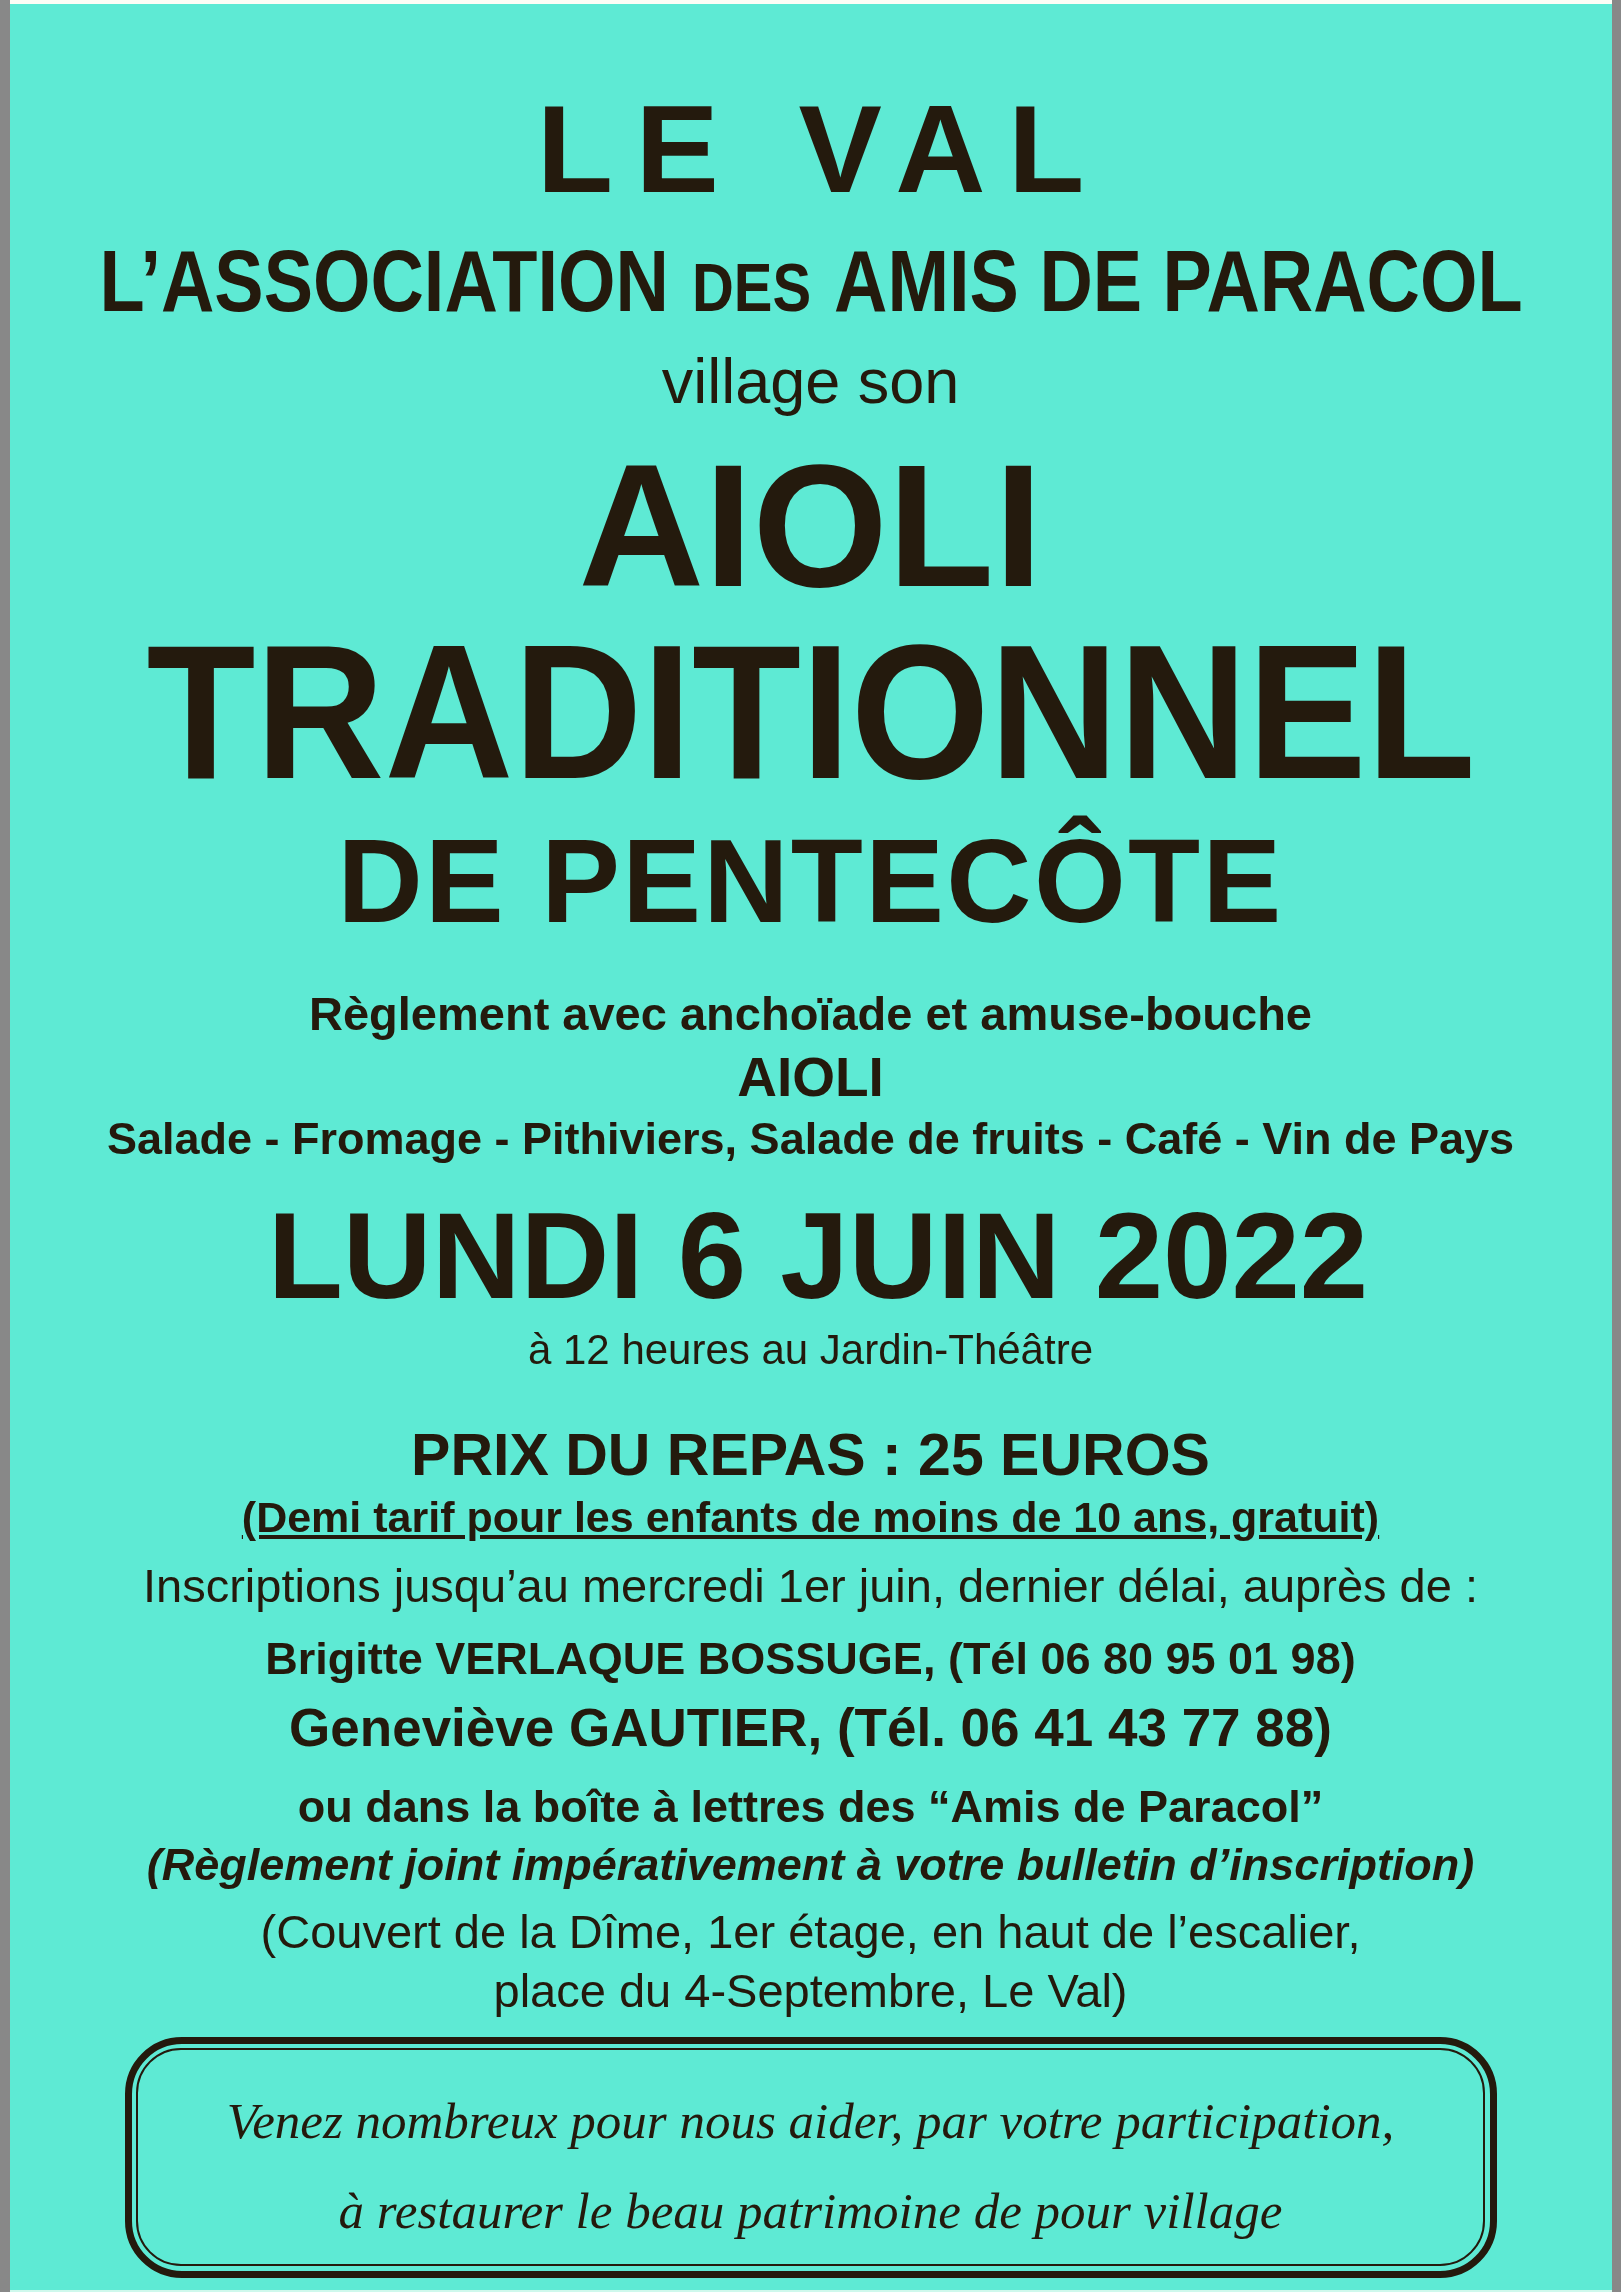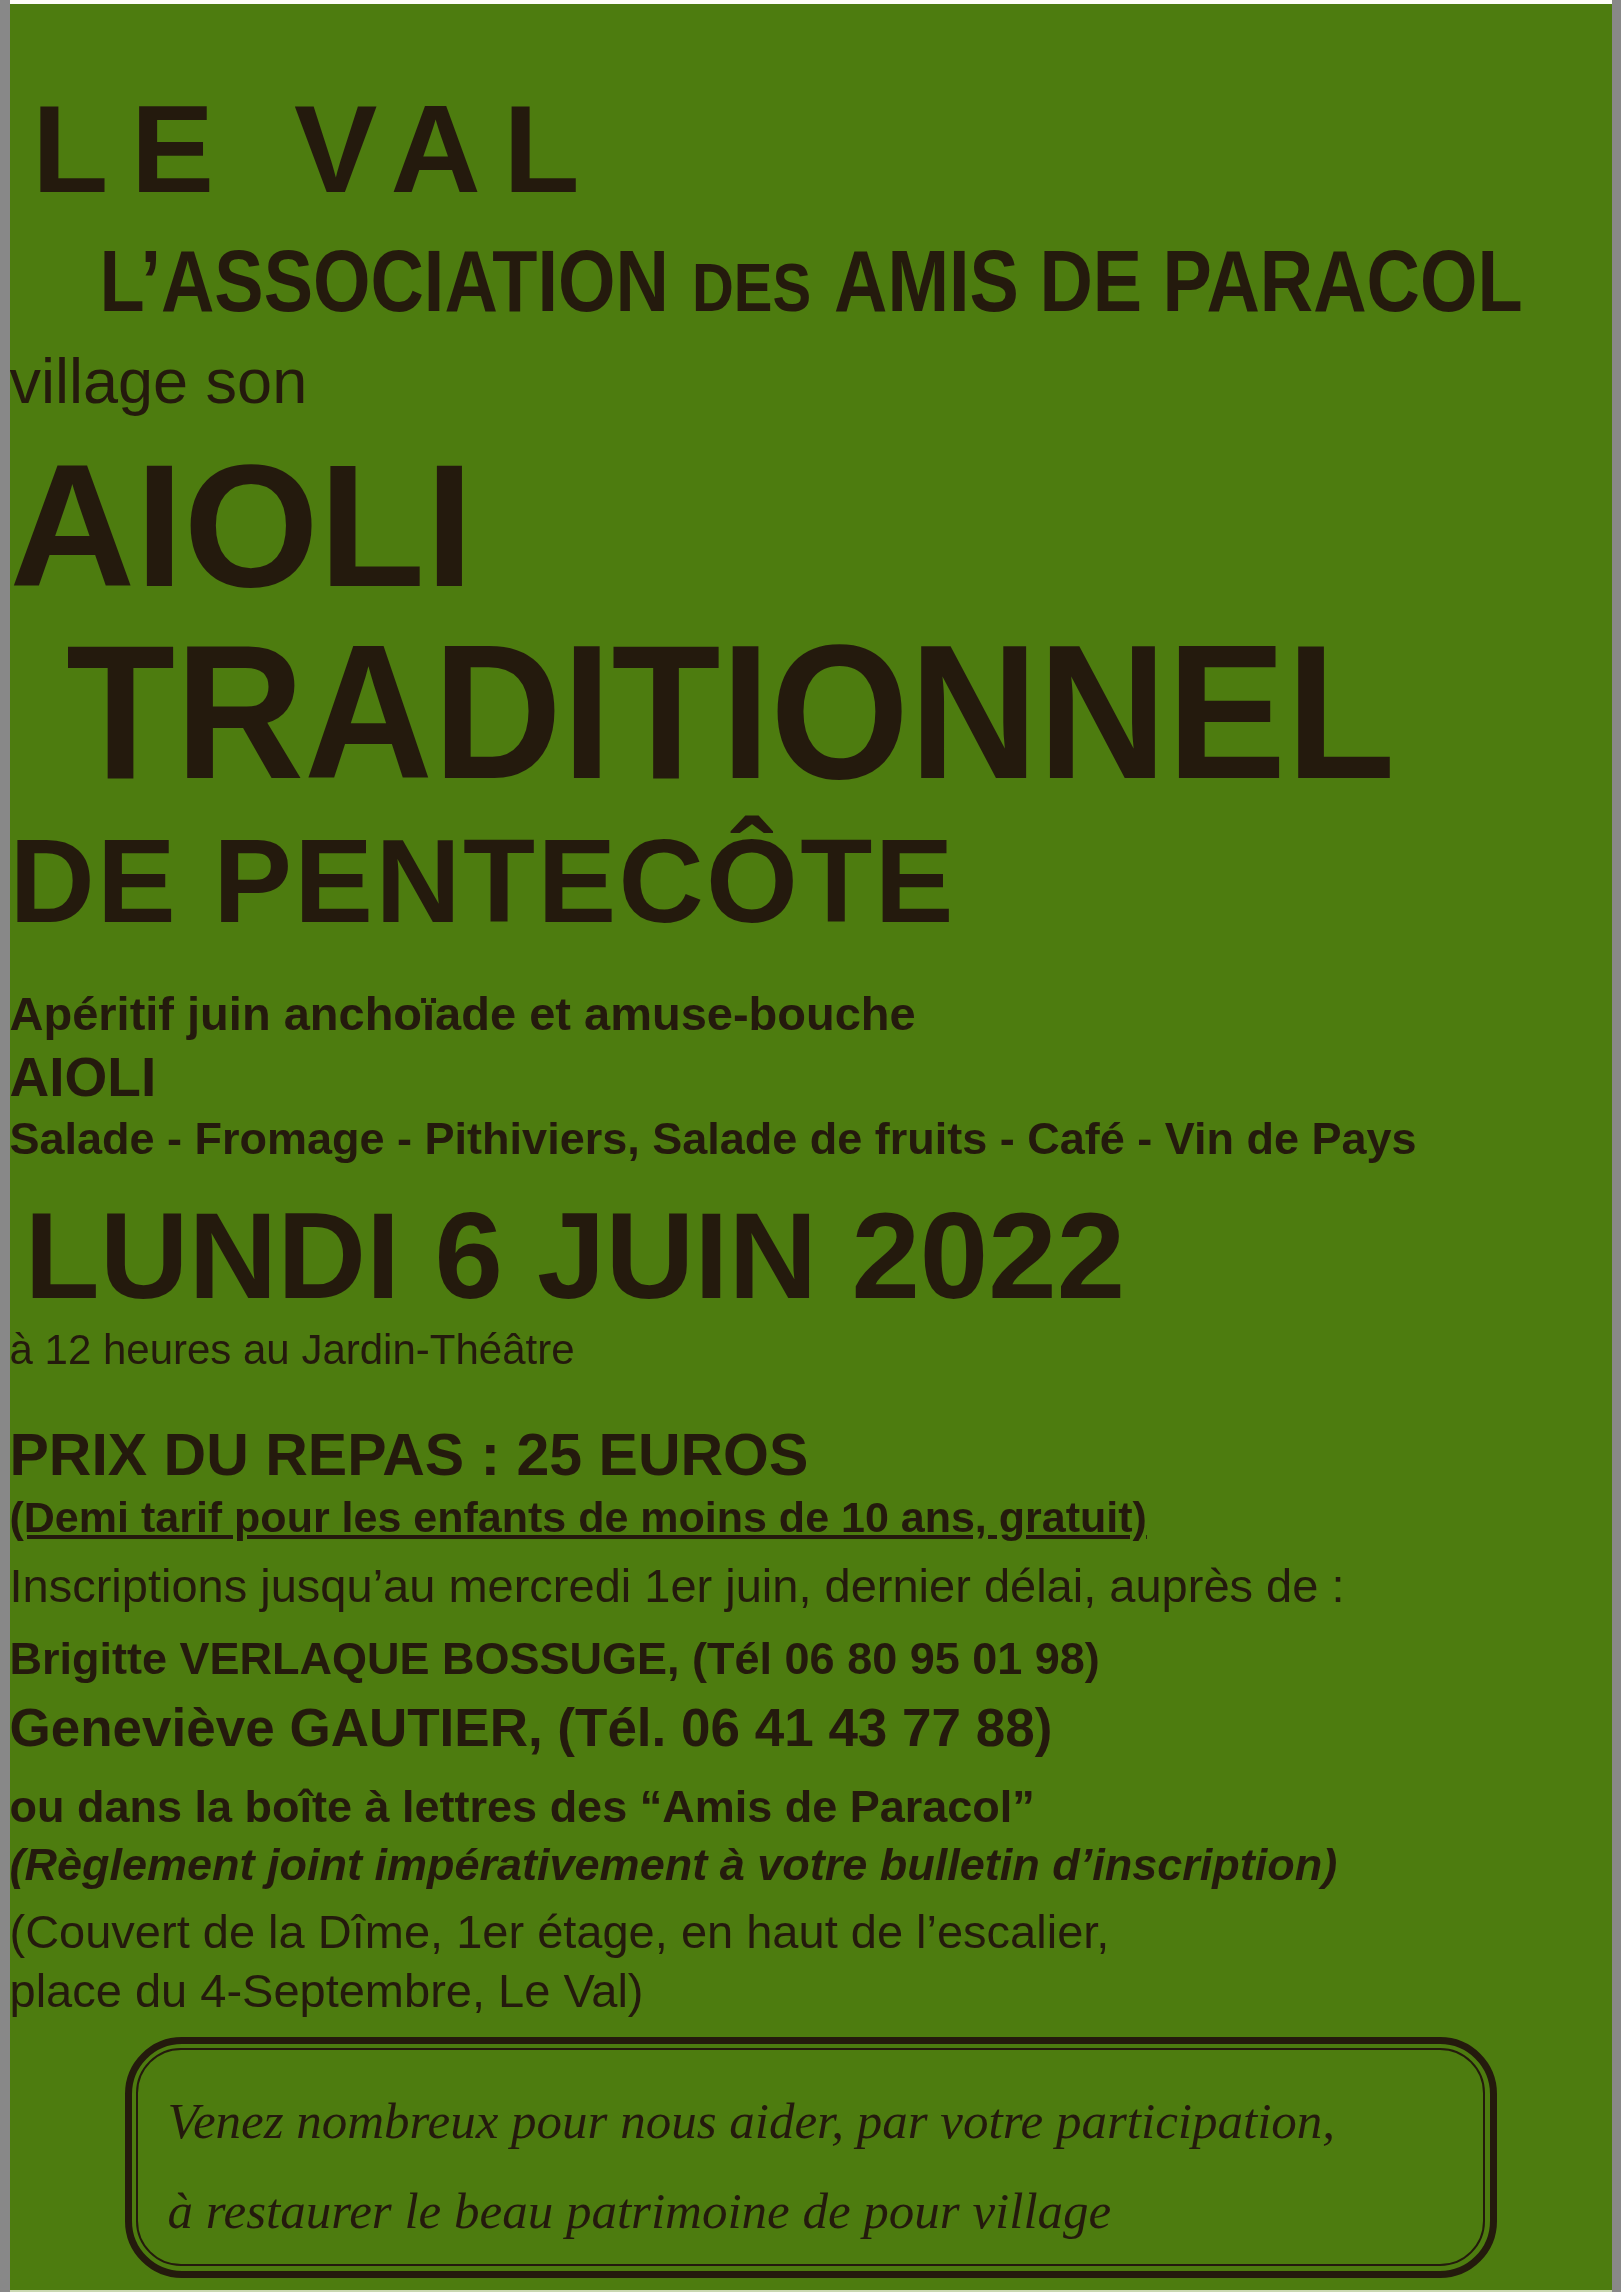--- a/index.html
+++ b/index.html
@@ -5,24 +5,24 @@
   html, body {
     margin: 0;
     padding: 0;
     background: #888;
   }
   .poster {
     position: relative;
     width: 1602px;
     height: 2293px;
     margin: 0 auto;
-    background: #4d7c0f;
+    background: #5eead4;
     color: #241A0D;
     font-family: "Liberation Sans", sans-serif;
-    text-align: left;
+    text-align: center;
     overflow: hidden;
   }
   .scan-edge-top, .scan-edge-bottom {
     position: absolute;
     left: 0;
     width: 100%;
     height: 3.9px;
     background: #fdfdf6;
   }
   .scan-edge-top { top: 0; }
@@ -145,21 +145,21 @@
     <span>AMIS DE PARACOL</span>
   </div>
 
   <div class="organise">village son</div>
 
   <div class="title1">AIOLI</div>
   <div class="title2">TRADITIONNEL</div>
   <div class="title3">DE PENTECÔTE</div>
 
   <div class="menu">
-    <div class="menu-aperitif">Apéritif juin anchoïade et amuse-bouche</div>
+    <div class="menu-aperitif">Règlement avec anchoïade et amuse-bouche</div>
     <div class="menu-main">AIOLI</div>
     <div class="menu-items">Salade - Fromage - Pithiviers, Salade de fruits - Café - Vin de Pays</div>
   </div>
 
   <div class="date">LUNDI 6 JUIN 2022</div>
   <div class="time">à 12 heures au Jardin-Théâtre</div>
 
   <div class="price">PRIX DU REPAS : 25 EUROS</div>
   <div class="discount">(Demi tarif pour les enfants de moins de 10 ans, gratuit)</div>
 

